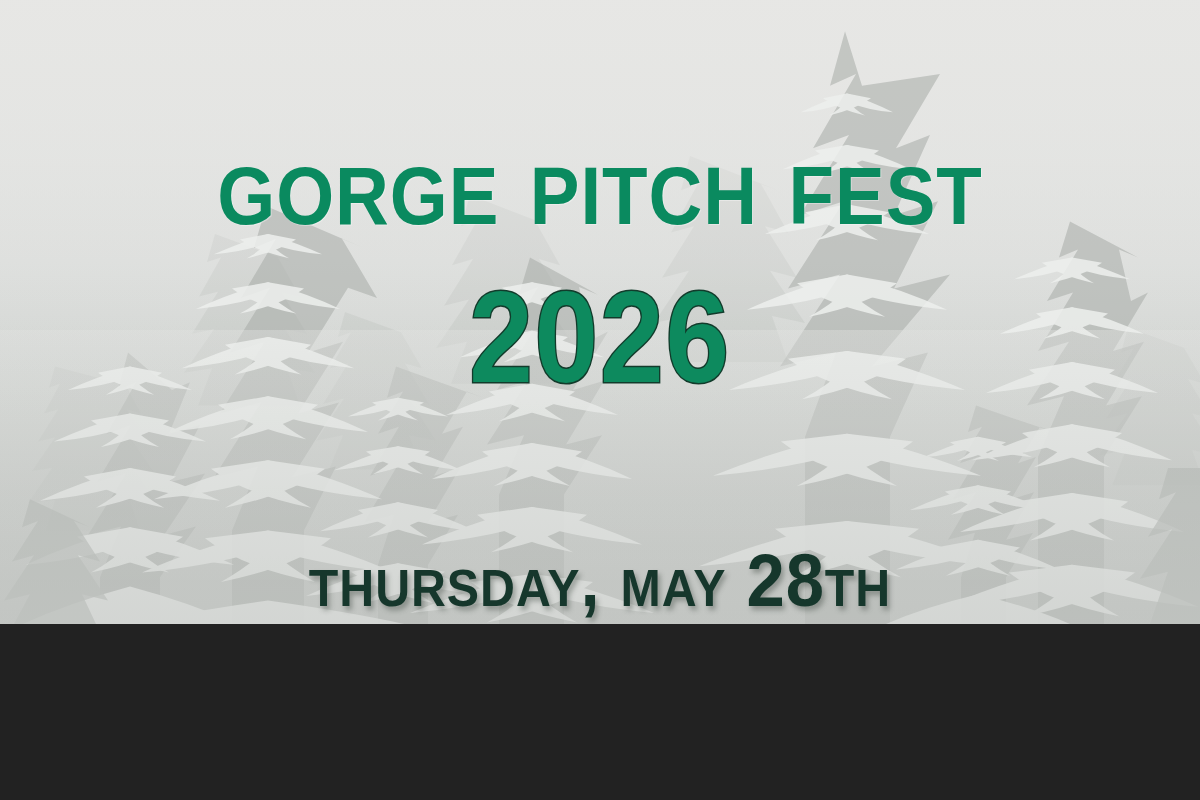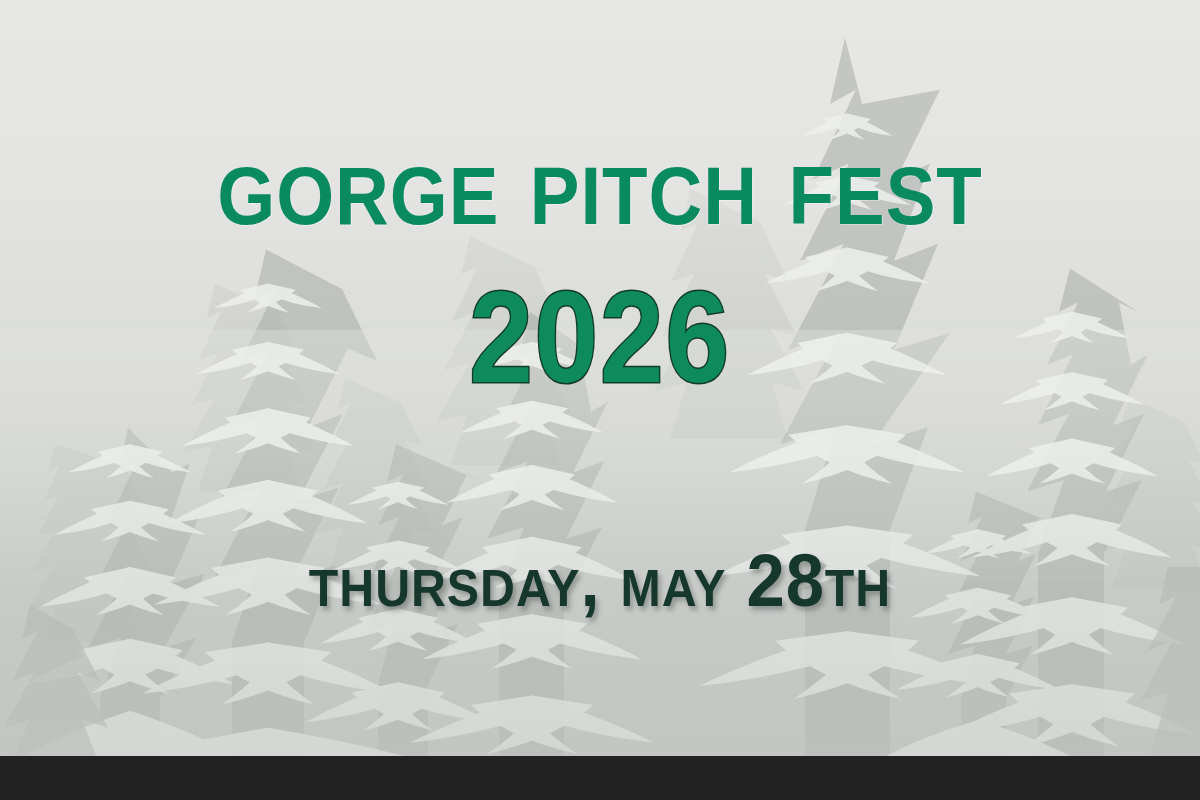--- a/index.html
+++ b/index.html
@@ -3,21 +3,21 @@
 <meta charset="utf-8">
 <style>
   html, body {
     margin: 0;
     padding: 0;
     background: #222;
   }
   #poster {
     position: relative;
     width: 1200px;
-    height: 756px;
+    height: 624px;
     overflow: hidden;
     font-family: "Liberation Sans", sans-serif;
     background: linear-gradient(to bottom,
         #e4e4e2 0%,
         #e1e2e0 22%,
         #dcdedc 42%,
         #d2d5d2 62%,
         #c8cbc8 80%,
         #c1c4c1 100%);
   }

